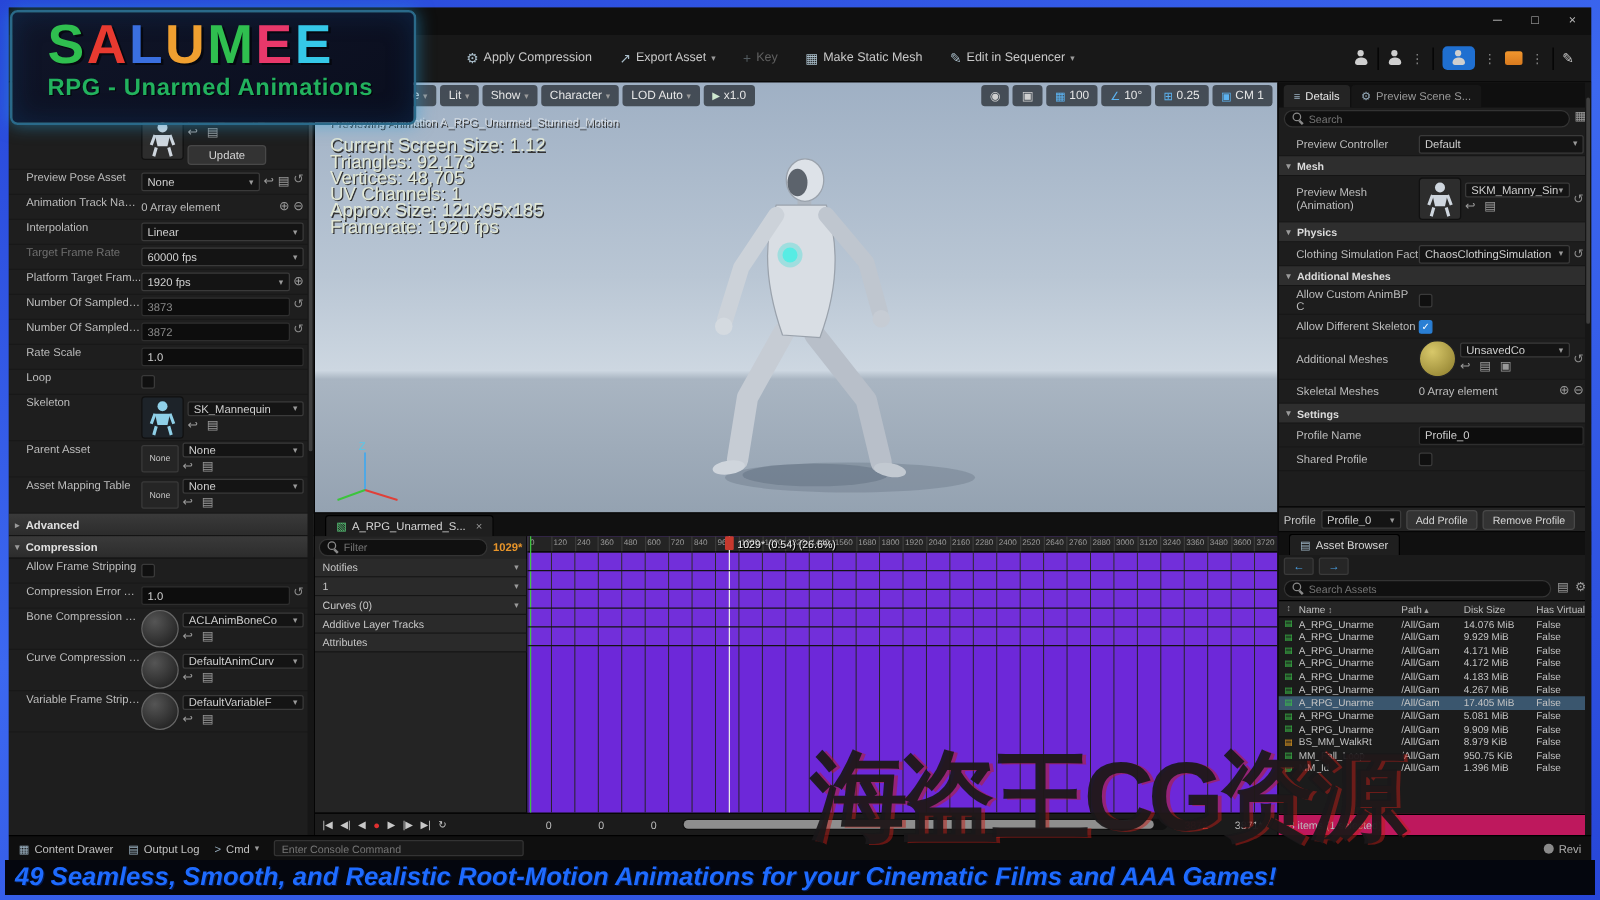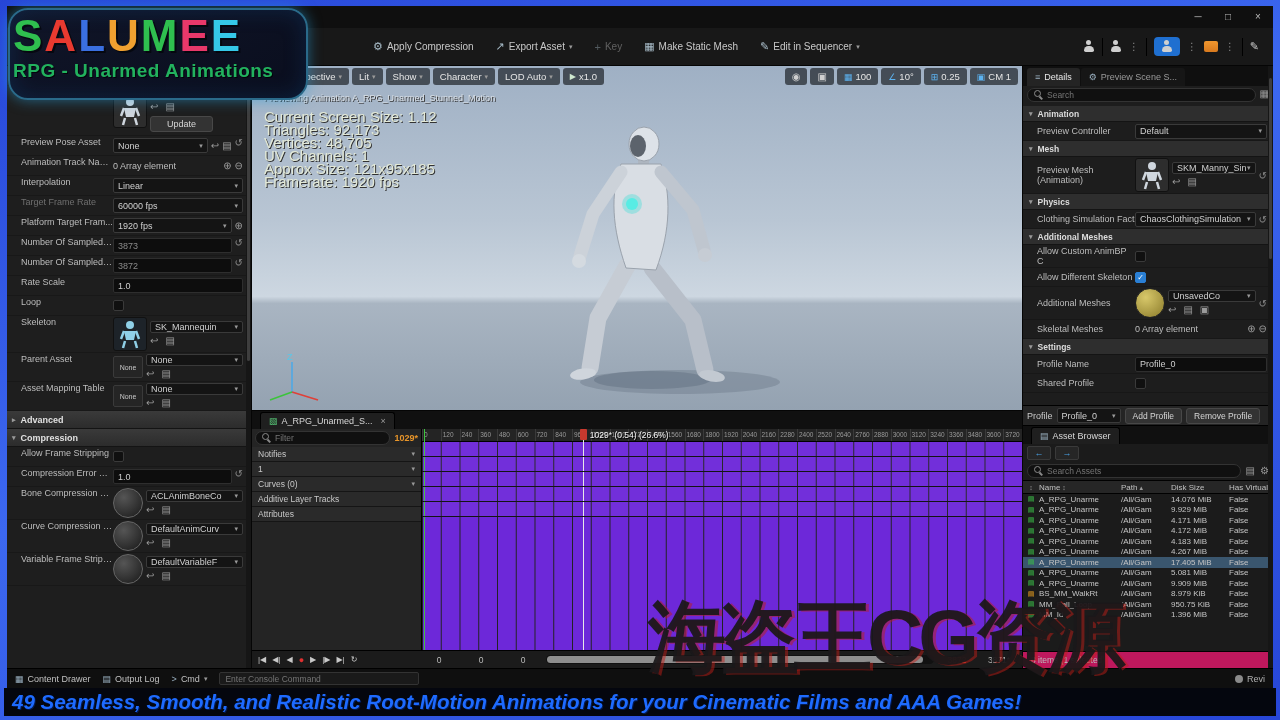--- a/index.html
+++ b/index.html
@@ -22,21 +22,21 @@
   .sep{width:1px;height:18px;background:#000}
   .person{width:12px;height:13px;position:relative;display:inline-block}
   .person::before{content:"";position:absolute;left:3.5px;top:0;width:5px;height:5px;border-radius:50%;background:#cfcfcf}
   .person::after{content:"";position:absolute;left:1px;top:6px;width:10px;height:6px;border-radius:5px 5px 2px 2px;background:#cfcfcf}
   .run-btn{background:#1f6fd0;border-radius:4px;padding:3px 7px;display:flex;align-items:center}
   .vdots{color:#8a8a8a;font-size:10px}
   .orange-ic{width:14px;height:11px;border-radius:2px;background:linear-gradient(#f0962e,#d87a1e);display:inline-block}
   .brush{color:#c8c8c8;font-size:11px}
 
   
-  #logo{position:absolute;left:8px;top:8px;width:300px;height:92px;background:linear-gradient(150deg,#101528,#0a0e1e);border:2px solid #2a6a8a;border-radius:20px;box-shadow:0 0 14px rgba(40,160,220,.55),inset 0 0 22px rgba(20,80,140,.3);z-index:30;padding:2px 3px}
+  #logo{position:absolute;left:8px;top:8px;width:325px;height:92px;background:linear-gradient(150deg,#101528,#0a0e1e);border:2px solid #2a6a8a;border-radius:6px;box-shadow:0 0 14px rgba(40,160,220,.55),inset 0 0 22px rgba(20,80,140,.3);z-index:30;padding:2px 28px}
   #logo-word{font-size:44px;font-weight:bold;letter-spacing:2px;line-height:48px}
   .logo-ch{text-shadow:2px 2px 0 rgba(0,0,0,.55)}
   #logo-sub{font-size:19px;font-weight:bold;color:#22b25e;text-shadow:1px 1px 0 rgba(0,0,0,.7);letter-spacing:.5px}
 
   
   #left-panel{position:absolute;left:0;top:60px;width:245px;bottom:20px;background:#1e1e1e;border-right:1px solid #050505;overflow:hidden}
   #left-scroll{position:absolute;right:0;top:0;width:5px;bottom:0;background:#161616}
   #left-scroll .sb-thumb{position:absolute;left:1px;right:1px;top:4%;height:45%;background:#3e3e3e;border-radius:2px}
   .prow{display:flex;min-height:20px;padding:1px 8px 1px 0;border-bottom:1px solid rgba(0,0,0,.18)}
   .plabel{width:106px;padding-left:14px;font-size:9px;color:#bdbdbd;white-space:nowrap;overflow:hidden;text-overflow:ellipsis;flex-shrink:0}
@@ -666,24 +666,20 @@
           </div>
         </div>
         <div id="dt-search-row">
           <div class="searchbox">
             <span class="mag"></span>
             <input placeholder="Search" style="">
           </div>
           <span class="sicon">▦</span>
         </div>
         <div id="dt-sections">
-            <div class="dsec">
-              <span class="sec-caret">▾</span>
-              <span>Animation</span>
-            </div>
             <div class="drow">
               <div class="dlabel">Preview Controller</div>
               <div class="pctrl">
                 <div class="combo">
                   <span class="combo-val">Default</span>
                   <span class="caret2">▾</span>
                 </div>
               </div>
             </div>
             <div class="dsec">

